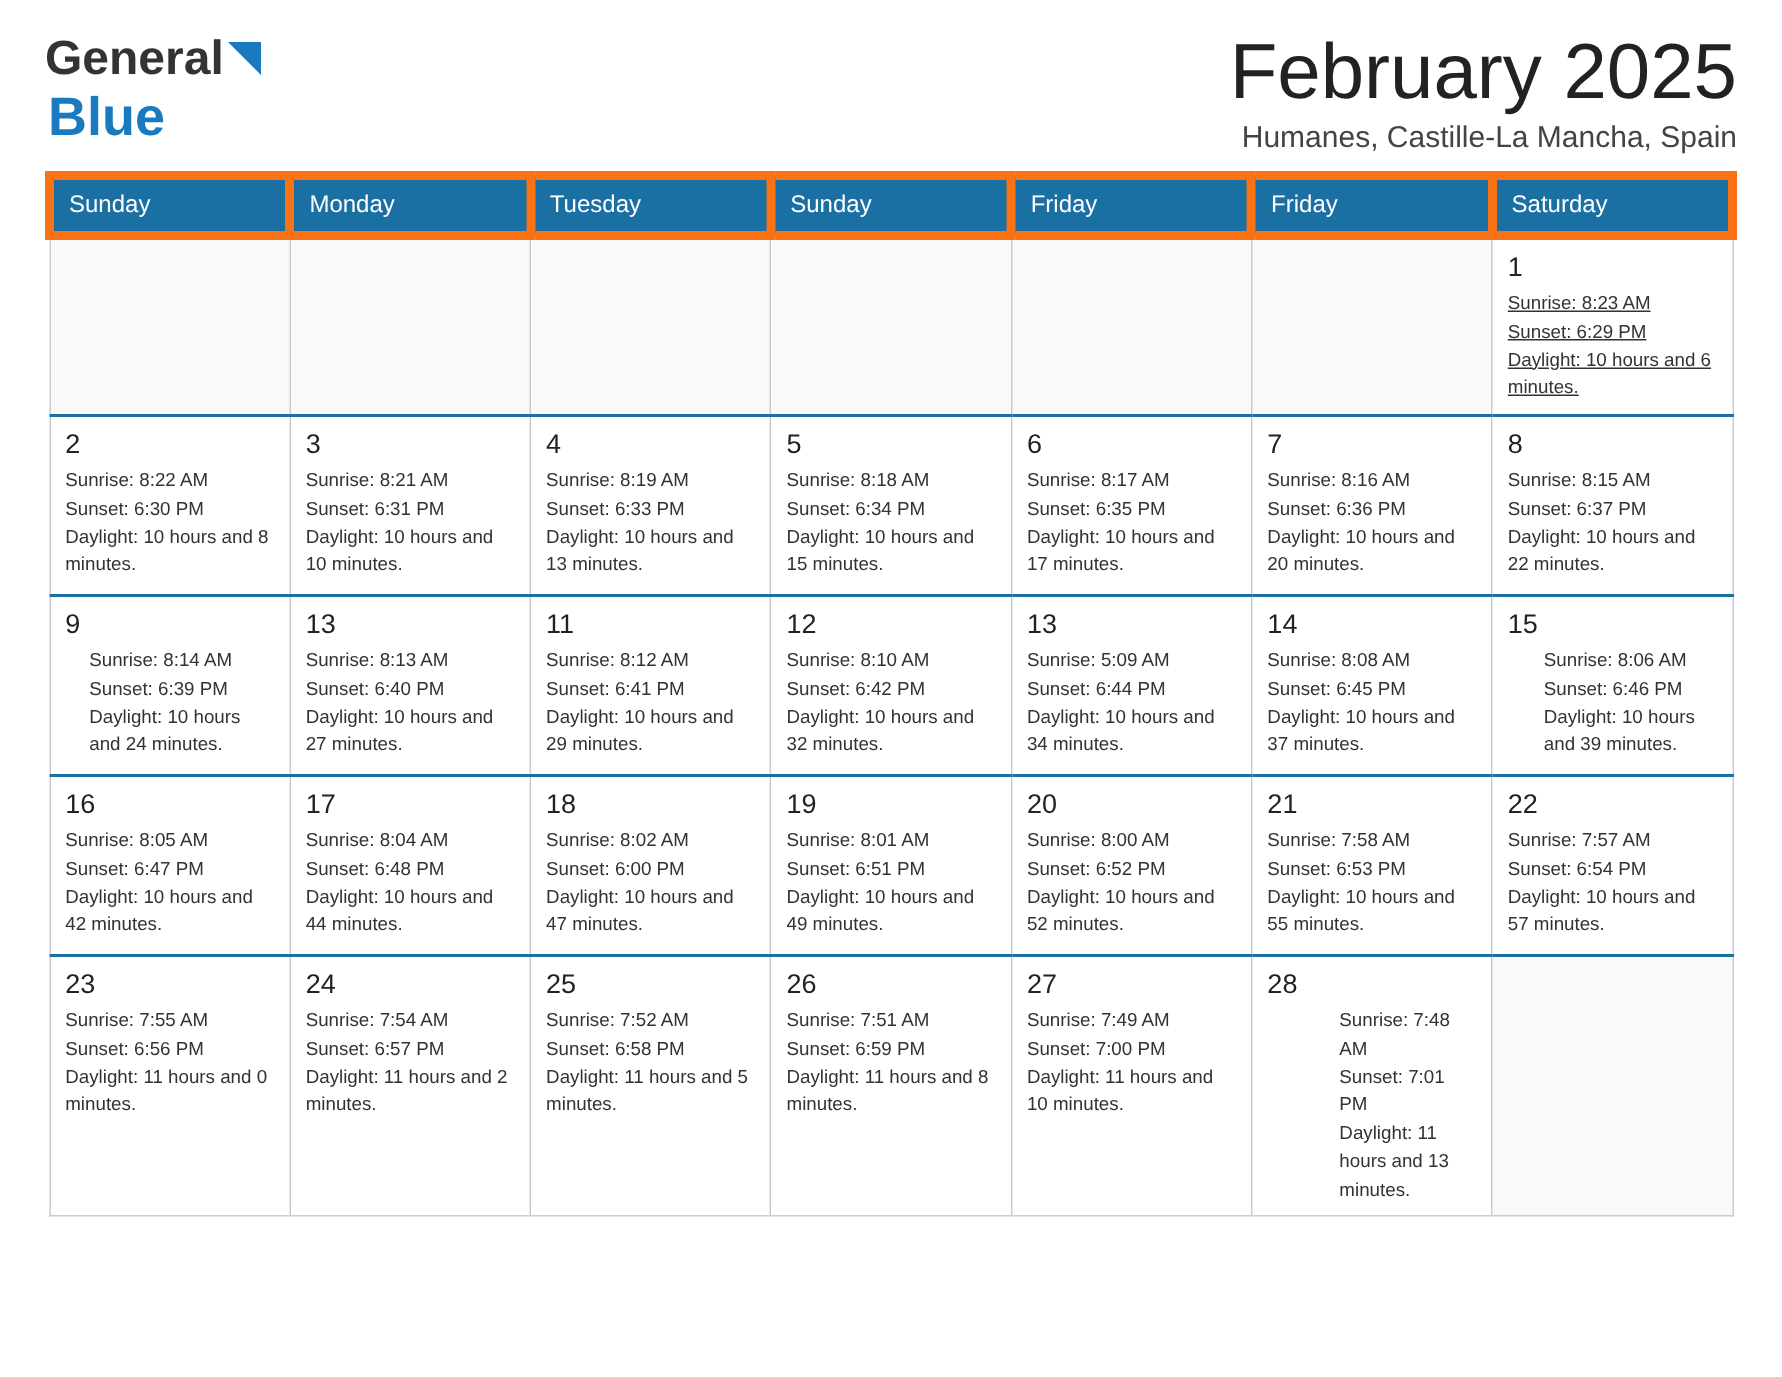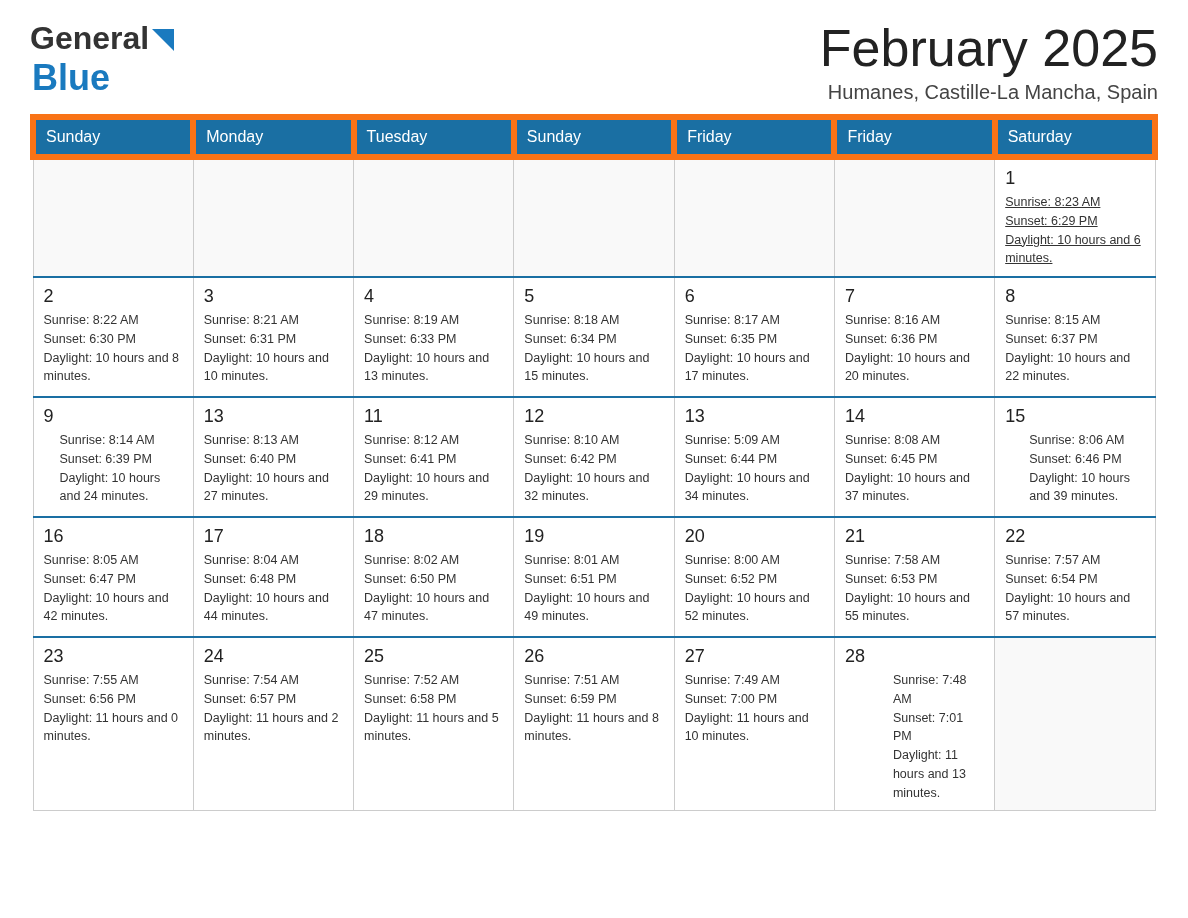--- a/index.html
+++ b/index.html
@@ -227,21 +227,21 @@
         </td>
         <td>
           <span class="day-number">17</span>
           <div class="day-info" style="white-space: pre-line;">Sunrise: 8:04 AM
 Sunset: 6:48 PM
 Daylight: 10 hours and 44 minutes.</div>
         </td>
         <td>
           <span class="day-number">18</span>
           <div class="day-info" style="white-space: pre-line;">Sunrise: 8:02 AM
-Sunset: 6:50 PM
+Sunset: 6:00 PM
 Daylight: 10 hours and 47 minutes.</div>
         </td>
         <td>
           <span class="day-number">19</span>
           <div class="day-info" style="white-space: pre-line;">Sunrise: 8:01 AM
 Sunset: 6:51 PM
 Daylight: 10 hours and 49 minutes.</div>
         </td>
         <td>
           <span class="day-number">20</span>

